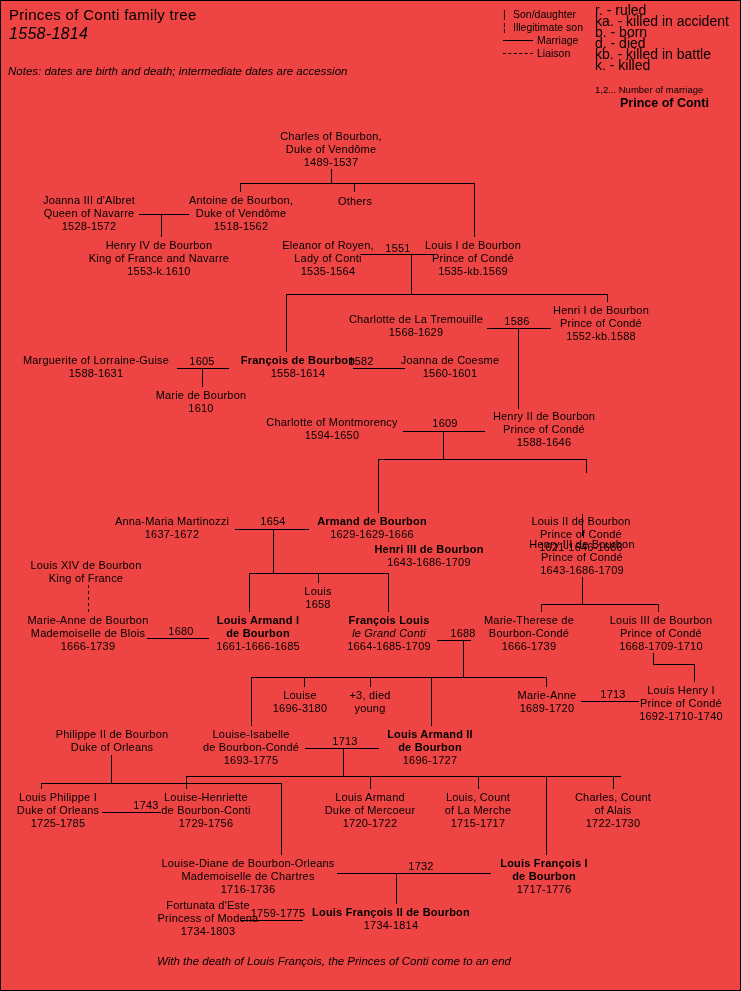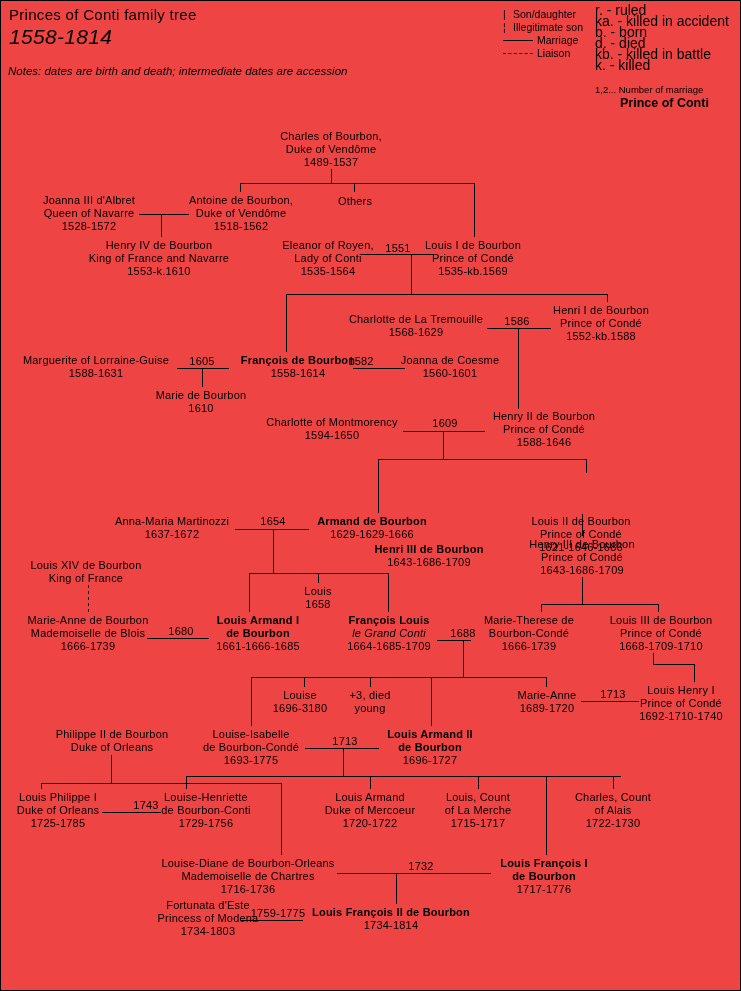--- a/index.html
+++ b/index.html
@@ -14,21 +14,21 @@
     text-align:center;font-size:11px;line-height:13px;white-space:nowrap;
     letter-spacing:0.2px;
   }
   .person .b{font-weight:bold;}
   .person .i{font-style:italic;}
   .mlabel{
     position:absolute;transform:translateX(-50%);
     font-size:11px;line-height:11px;white-space:nowrap;letter-spacing:0.2px;
   }
   .hdr-title{position:absolute;left:8px;top:5px;font-size:15px;letter-spacing:0.3px;}
-  .hdr-sub{position:absolute;left:8px;top:24px;font-size:21px;font-style:italic;letter-spacing:0.3px;}
+  .hdr-sub{position:absolute;left:8px;top:24px;font-size:16px;font-style:italic;letter-spacing:0.3px;}
   .hdr-note{position:absolute;left:7px;top:64px;font-size:11.5px;font-style:italic;}
   .legend-symbols{position:absolute;left:502px;top:7px;font-size:10.5px;line-height:13px;}
   .legend-symbols .row{display:flex;align-items:center;height:13px;white-space:nowrap;}
   .legend-symbols .glyph{display:inline-block;width:10px;text-align:left;}
   .legend-symbols .swatch{display:inline-block;width:30px;height:0;border-top:1px solid #000;margin-right:4px;}
   .legend-symbols .swatch.dashed{border-top:1px dashed #000;}
   .legend-abbr{position:absolute;left:594px;top:4px;font-size:14px;line-height:11px;white-space:nowrap;}
   .legend-mnum{position:absolute;left:594px;top:83px;font-size:9.5px;white-space:nowrap;}
   .legend-prince{position:absolute;left:619px;top:95px;font-size:12.5px;font-weight:bold;white-space:nowrap;}
   .footer-note{position:absolute;left:333px;top:954px;transform:translateX(-50%);
@@ -346,13 +346,14 @@
       <div class="mlabel" style="left: 272px; top: 515px;">1654</div>
       <div class="mlabel" style="left: 180px; top: 625px;">1680</div>
       <div class="mlabel" style="left: 462px; top: 627px;">1688</div>
       <div class="mlabel" style="left: 612px; top: 688px;">1713</div>
       <div class="mlabel" style="left: 344px; top: 735px;">1713</div>
       <div class="mlabel" style="left: 129px; top: 799px; margin-left: 16px;">1743</div>
       <div class="mlabel" style="left: 420px; top: 860px;">1732</div>
       <div class="mlabel" style="left: 277px; top: 907px;">1759-1775</div>
     </div>
 
+  <div class="footer-note">With the death of Louis François, the Princes of Conti come to an end</div>
 </div>
 
 </body></html>

